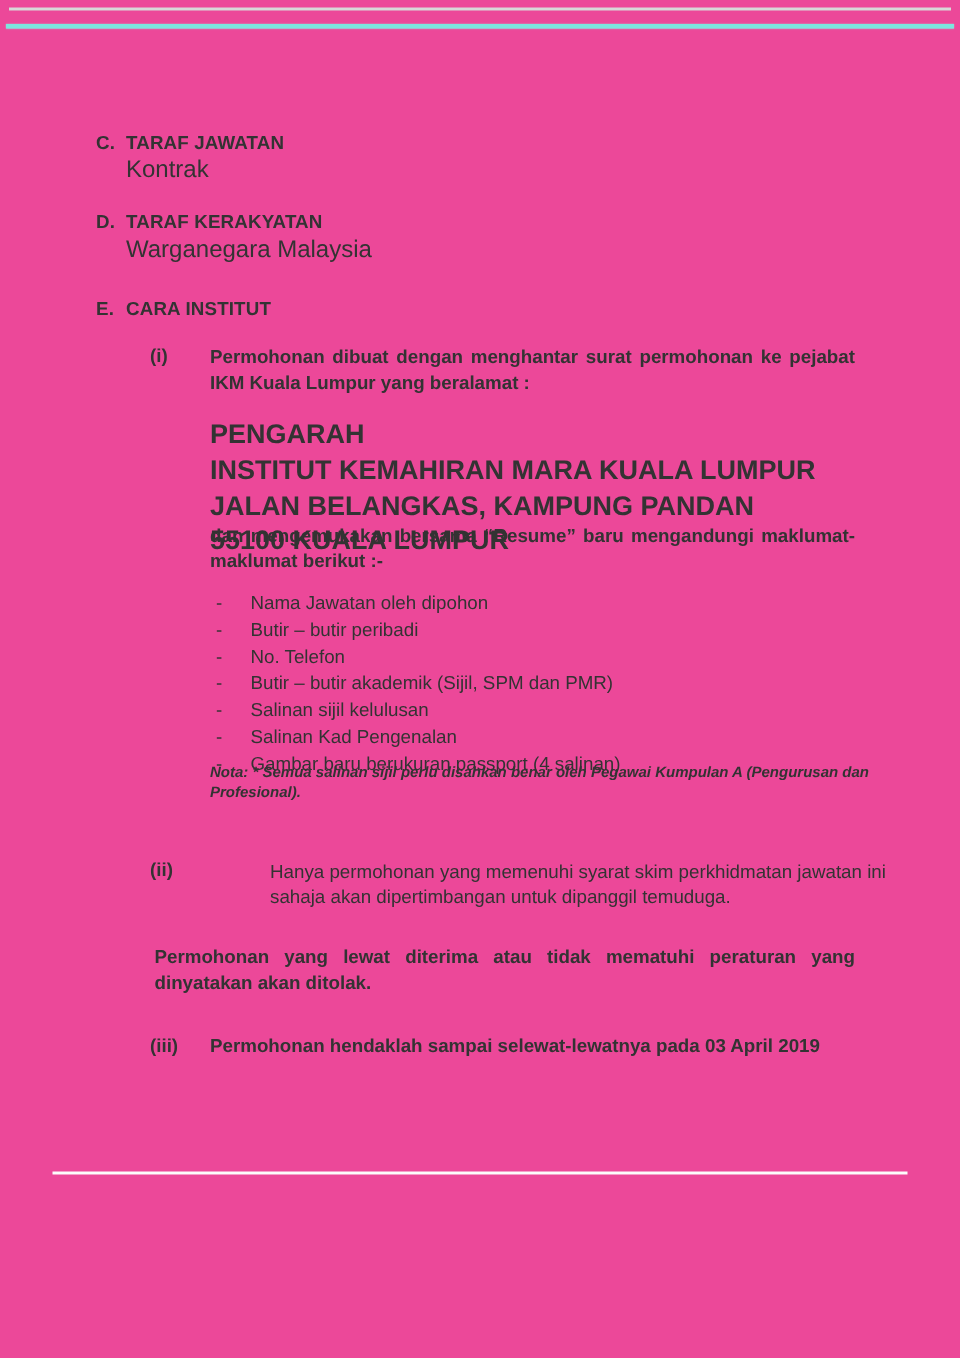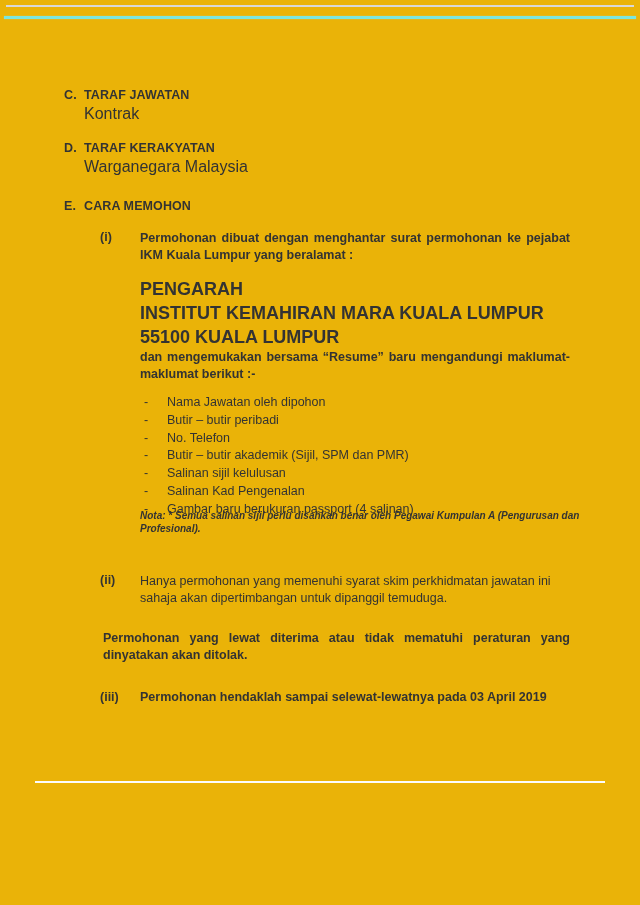--- a/index.html
+++ b/index.html
@@ -13,21 +13,21 @@
     position: relative;
     overflow: hidden;
     font-family: "Liberation Sans", sans-serif;
     color: #333333;
     -webkit-font-smoothing: antialiased;
   }
 
   .page {
     position: absolute;
     inset: 0;
-    background: #eab308;
+    background: #ec4899;
   }
 
   
   .rule-gray {
     position: absolute;
     left: 6px;
     right: 6px;
     top: 5px;
     height: 1.5px;
     background: #d8d8d8;
@@ -92,20 +92,21 @@
     font-size: 12.5px;
     line-height: 1.32;
     text-align: justify;
     text-justify: inter-word;
   }
   .para-reg {
     font-weight: normal;
     font-size: 12.5px;
     line-height: 1.34;
     text-align: left;
+    margin-left: 40px;
   }
   .para-bold-last::after,
   .addr-block { }
 
   .addr-block {
     font-weight: bold;
     font-size: 18px;
     line-height: 1.32;
     white-space: nowrap;
   }
@@ -179,35 +180,36 @@
 
     <div class="section" style="top:141px;">
       <div class="sec-head">
         <span class="letter">D.</span><span>TARAF KERAKYATAN</span>
       </div>
       <div class="sec-body">Warganegara Malaysia</div>
     </div>
 
     <div class="section" style="top:199px;">
       <div class="sec-head">
-        <span class="letter">E.</span><span>CARA MEMOHON</span>
+        <span class="letter">E.</span><span>CARA INSTITUT</span>
       </div>
     </div>
 
     <div class="item" style="top:230px;">
       <span class="item-marker">(i)</span>
       <div class="item-body">
         <div class="para-bold" style="width:430px;">Permohonan dibuat dengan menghantar surat permohonan ke pejabat IKM Kuala Lumpur yang beralamat :</div>
       </div>
     </div>
 
     <div class="item" style="top:278px;">
       <div class="item-body addr-block">
         <div>PENGARAH</div>
         <div>INSTITUT KEMAHIRAN MARA KUALA LUMPUR</div>
+        <div>JALAN BELANGKAS, KAMPUNG PANDAN</div>
         <div>55100 KUALA LUMPUR</div>
       </div>
     </div>
 
     <div class="item" style="top:349px;">
       <div class="item-body">
         <div class="para-bold" style="width:430px;">dan mengemukakan bersama “Resume” baru mengandungi maklumat-maklumat berikut :-</div>
       </div>
     </div>
 

